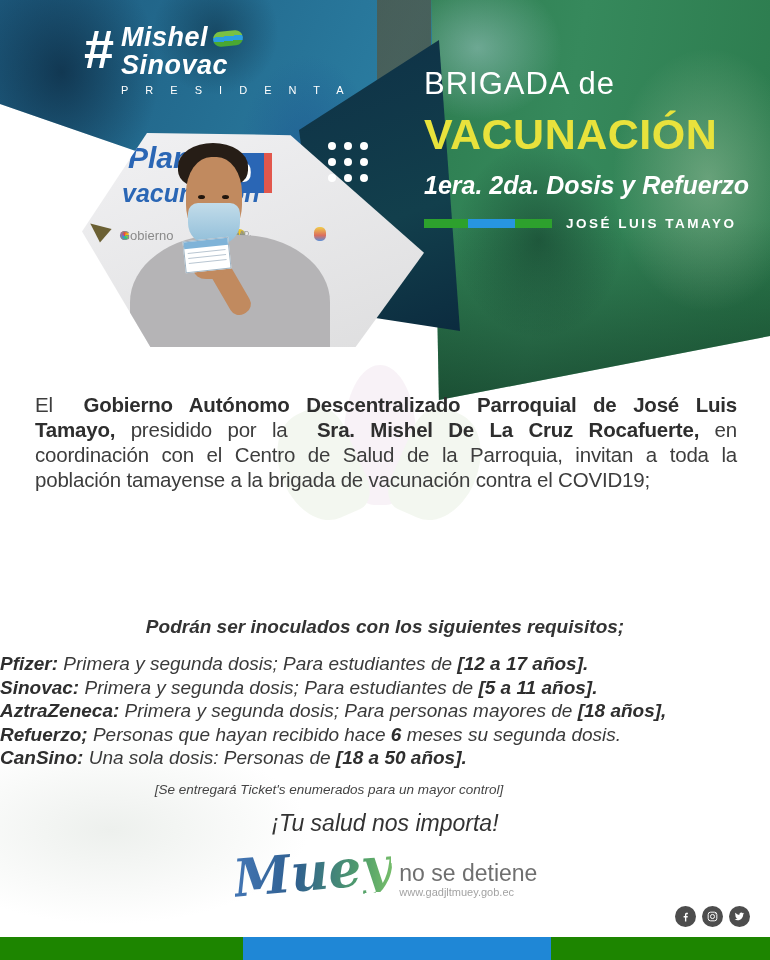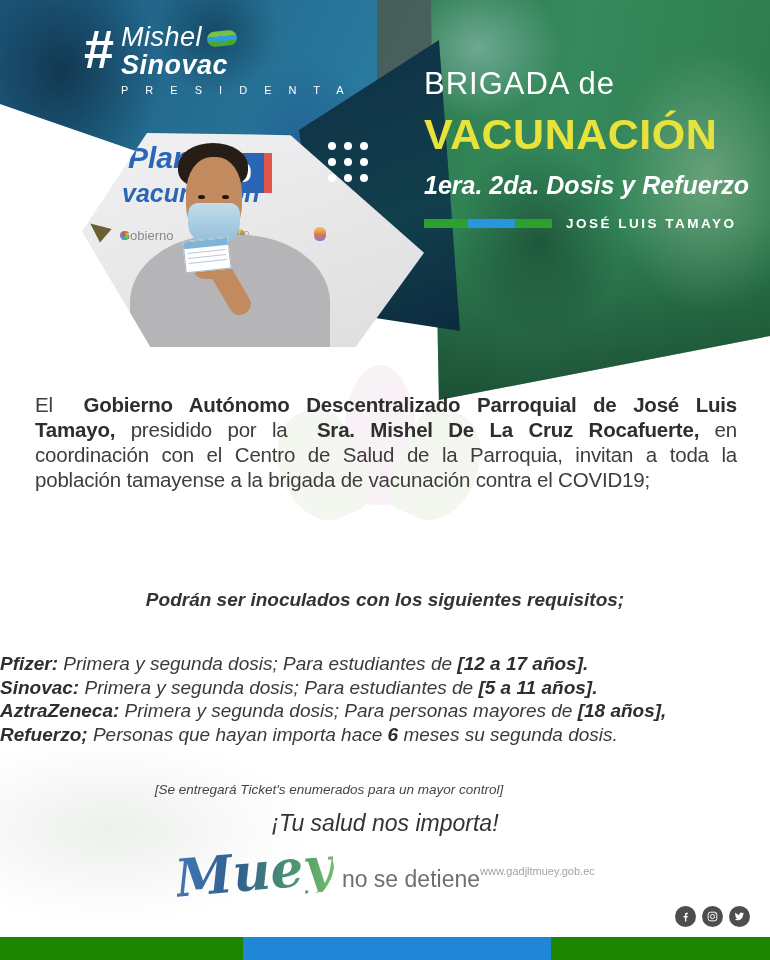--- a/index.html
+++ b/index.html
@@ -29,21 +29,21 @@
       radial-gradient(ellipse 120px 140px at 70% 60%,rgba(5,35,25,.45),rgba(0,0,0,0) 70%),
       linear-gradient(to top,rgba(4,28,18,.5),rgba(0,0,0,0) 45%),
       linear-gradient(100deg,#14525c 0%,#1d5f49 25%,#2d7d50 50%,#36895c 70%,#2b7a4c 100%);}
   .dark-wedge{position:absolute;left:285px;top:40px;width:175px;height:300px;z-index:2;
       clip-path:polygon(8% 30%,88% 0,100% 97%,22% 90%);
       background:linear-gradient(160deg,#0e3046,#123f4c 60%,#0b2a3e);}
   
   .mishel{position:absolute;left:84px;top:24px;z-index:4;color:#fff;}
   .mishel-row{display:flex;align-items:flex-start;gap:7px;}
   .hash{font-size:54px;font-weight:800;line-height:.95;}
-  .mname{font-style:italic;font-size:27px;line-height:1.02;font-weight:400;letter-spacing:.5px;}
+  .mname{font-style:italic;font-size:27px;line-height:1.02;font-weight:700;letter-spacing:.5px;}
   .mname2{font-weight:800;}
   .leaf{display:inline-block;width:30px;height:15px;border-radius:8px;margin-left:5px;vertical-align:middle;
         background:linear-gradient(180deg,#7ac143 0 34%,#2b9fe0 34% 67%,#4aa832 67%);transform:rotate(-6deg);}
   .presidenta{font-size:11px;letter-spacing:7px;font-weight:400;margin-top:5px;}
   
   .hex{position:absolute;left:82px;top:133px;width:342px;height:214px;z-index:3;
        clip-path:polygon(19% 0,61% 1%,100% 56%,80% 100%,20% 100%,0 46%);
        background:linear-gradient(160deg,#f1f1f3,#dededf);}
   .hex *{position:absolute;}
   .hx-t1{left:46px;top:8px;font-size:30px;font-weight:800;font-style:italic;color:#2a66b5;}
@@ -82,35 +82,35 @@
   .t-vacuna{font-size:43px;font-weight:800;color:#e8e23c;margin-top:8px;letter-spacing:.5px;}
   .t-dosis{font-size:25px;font-weight:700;font-style:italic;margin-top:12px;}
   .t-row{display:flex;align-items:center;gap:14px;margin-top:16px;}
   .t-bar{width:128px;height:9px;background:linear-gradient(90deg,#2da12d 0 34%,#2795e0 34% 71%,#2da12d 71% 100%);}
   .t-jlt{font-size:13.5px;font-weight:700;letter-spacing:2.5px;}
   
   .paragraph{position:absolute;left:35px;top:392px;width:702px;z-index:2;font-size:20.5px;line-height:25px;
              letter-spacing:-.2px;text-align:justify;color:#3d3d3d;}
   .paragraph b{color:#2e2e2e;margin-left:14px;}
   .schedule{position:absolute;left:0;top:516px;width:770px;z-index:2;text-align:center;font-size:22px;line-height:28px;color:#3d3d3d;}
-  .req-head{position:absolute;left:0;top:589px;width:770px;z-index:2;text-align:center;
+  .req-head{position:absolute;left:0;top:616px;width:770px;z-index:2;text-align:center;
             font-size:19px;font-weight:700;font-style:italic;color:#333;}
   .vax{position:absolute;left:0;top:652px;width:770px;z-index:2;text-align:left;font-size:19px;line-height:23.5px;
        font-style:italic;color:#3a3a3a;}
   .vax .b{font-weight:700;color:#2e2e2e;}
   .ticket{position:absolute;left:0;top:782px;width:658px;z-index:2;text-align:center;font-size:13.5px;font-style:italic;color:#444;}
   .slogan{position:absolute;left:0;top:810px;width:770px;z-index:2;text-align:center;font-size:23px;font-style:italic;color:#333;}
   
   .brand{position:absolute;left:0;top:846px;width:770px;z-index:2;display:flex;align-items:center;justify-content:center;gap:8px;}
   .brand-script{font-family:"DejaVu Serif", serif;font-style:italic;font-weight:700;font-size:52px;line-height:1;
                 color:#3b6e9a;transform:rotate(-5deg);}
   @supports (-webkit-background-clip:text){
     .brand-script{background:linear-gradient(100deg,#4578b8 0%,#2f5f8f 40%,#52a06a 80%,#7ac06a 100%);
                   -webkit-background-clip:text;background-clip:text;color:transparent;}}
-  .brand-right{display:flex;flex-direction:row;align-items:flex-start;margin-top:14px;}
+  .brand-right{display:flex;flex-direction:column;align-items:flex-start;margin-top:14px;}
   .brand-tag{font-size:23px;color:#6f6f6f;}
   .brand-url{font-size:11px;color:#a3a3a3;margin-top:-1px;}
   
   .social{position:absolute;top:906px;right:20px;z-index:2;display:flex;gap:6px;}
   .sicon{width:21px;height:21px;border-radius:50%;background:#4d4d4d;display:flex;align-items:center;justify-content:center;}
   .sicon svg{width:13px;height:13px;display:block;}
   
   .bottom-bar{position:absolute;left:0;bottom:0;width:770px;height:23px;z-index:3;
       background:linear-gradient(90deg,#1d8500 0 31.6%,#1f87d6 31.6% 71.6%,#1d8500 71.6% 100%);}
 </style>
@@ -200,21 +200,22 @@
   </div>
 
   <div class="paragraph"><span>El </span><b>Gobierno Autónomo Descentralizado Parroquial de José Luis Tamayo,</b><span> presidido por la </span><b>Sra. Mishel De La Cruz Rocafuerte,</b><span> en coordinación con el Centro de Salud de la Parroquia, invitan a toda la población tamayense a la brigada de vacunación contra el COVID19;</span></div>
 
 
   <div class="req-head">Podrán ser inoculados con los siguientes requisitos;</div>
   <div class="vax">
     <div><span class="b">Pfizer:</span><span> Primera y segunda dosis; Para estudiantes de </span><span class="b">[12 a 17 años].</span><span></span></div>
     <div><span class="b">Sinovac:</span><span> Primera y segunda dosis; Para estudiantes de </span><span class="b">[5 a 11 años].</span><span></span></div>
     <div><span class="b">AztraZeneca:</span><span> Primera y segunda dosis; Para personas mayores de </span><span class="b">[18 años],</span><span></span></div>
-    <div><span class="b">Refuerzo;</span><span> Personas que hayan importa hace </span><span class="b">6</span><span> meses su segunda dosis.</span></div>
+    <div><span class="b">Refuerzo;</span><span> Personas que hayan recibido hace </span><span class="b">6</span><span> meses su segunda dosis.</span></div>
+    <div><span class="b">CanSino:</span><span> Una sola dosis: Personas de </span><span class="b">[18 a 50 años].</span><span></span></div>
   </div>
 
   <div class="ticket">[Se entregará Ticket's enumerados para un mayor control]</div>
   <div class="slogan">¡Tu salud nos importa!</div>
 
   <div class="brand">
     <span class="brand-script">Muey</span>
     <span class="brand-right">
       <span class="brand-tag">no se detiene</span>
       <span class="brand-url">www.gadjltmuey.gob.ec</span>

